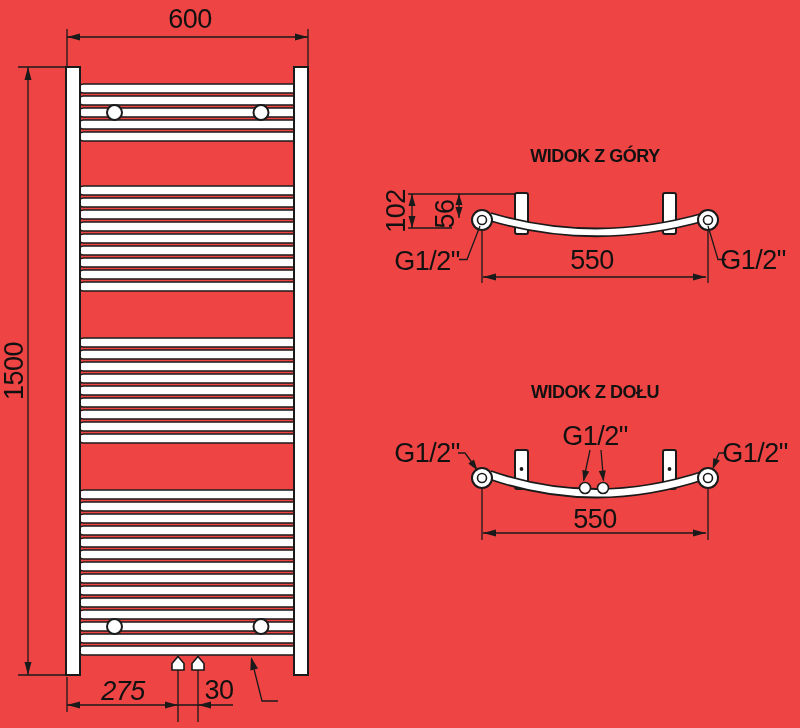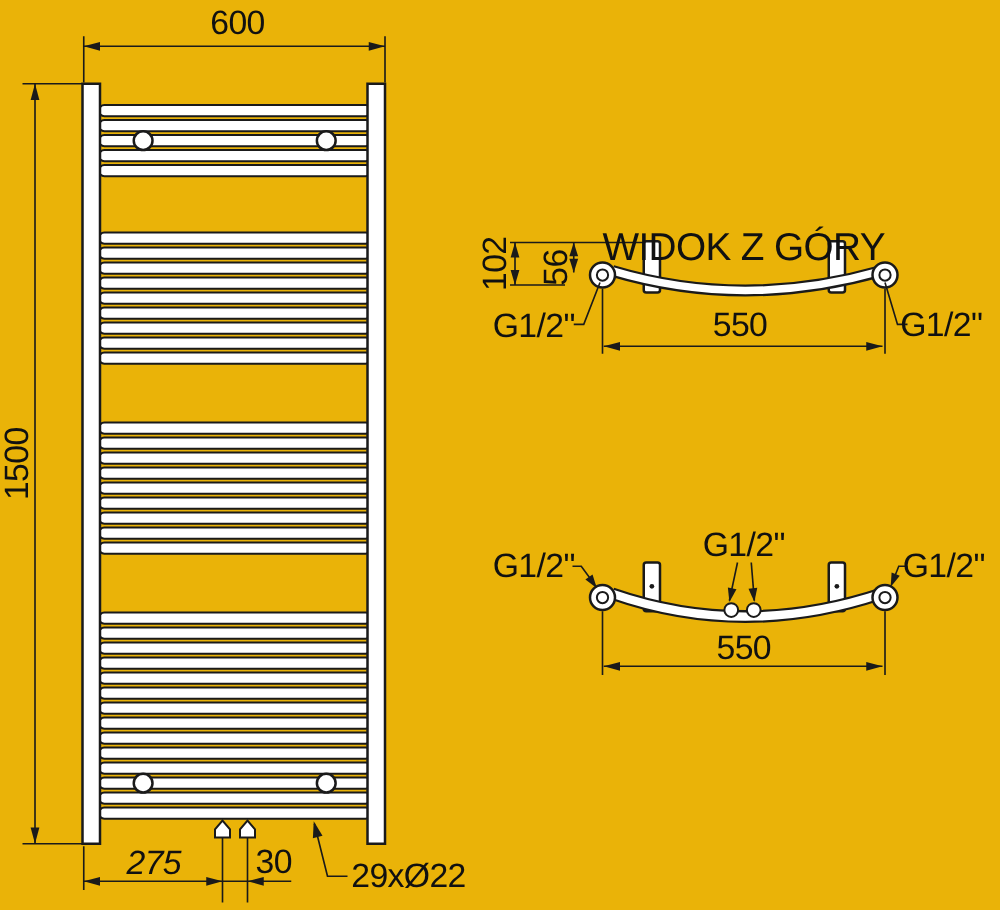--- a/index.html
+++ b/index.html
@@ -1,29 +1,29 @@
 <!DOCTYPE html>
 <html><head>
 <meta charset="utf-8">
 <style>
   html,body{margin:0;padding:0;background:#fff;}
-  #canvas{position:relative;width:800px;height:728px;background:#eab308;overflow:hidden;
+  #canvas{position:relative;width:800px;height:728px;background:#ef4444;overflow:hidden;
           font-family:"Liberation Sans",sans-serif;color:#111;}
   svg{position:absolute;left:0;top:0;}
   .ln{fill:none;stroke:#1a1a1a;stroke-width:1.3;}
   .ol{fill:#ffffff;stroke:#1a1a1a;stroke-width:2;}
   .ol2{fill:#ffffff;stroke:#1a1a1a;stroke-width:1.6;}
   .tube{fill:#ffffff;stroke:#1a1a1a;stroke-width:1.7;}
   .ar{fill:#1a1a1a;stroke:none;}
   .fillw{fill:#ffffff;stroke:none;}
   .dot{fill:#1a1a1a;stroke:none;}
   .t{position:absolute;transform:translate(-50%,-50%);white-space:nowrap;}
   .dim{font-size:27px;letter-spacing:-0.5px;}
   .rot{transform:translate(-50%,-50%) rotate(-90deg);}
-  .title{font-size:31px;font-weight:normal;letter-spacing:-0.5px;margin-top:42px;}
+  .title{font-size:18px;font-weight:bold;letter-spacing:-0.5px;}
   .spec{transform:translate(0,-50%);}
 </style>
 </head>
 <body>
 
 <div id="canvas">
 
   <svg width="800" height="728" viewBox="0 0 800 728">
 
     <g>
@@ -197,27 +197,27 @@
         <polygon class="ar" points="483,533 496,529.5 496,536.5"></polygon>
         <polygon class="ar" points="706,533 693,529.5 693,536.5"></polygon>
       </g>
     </g>
   </svg>
 
   <div class="t dim" style="left:190px;top:19px;">600</div>
   <div class="t dim rot" style="left:14px;top:371px;">1500</div>
   <div class="t dim" style="left:123px;top:691px;font-style:italic;">275</div>
   <div class="t dim" style="left:219px;top:690px;">30</div>
-  <div class="t dim spec" style="left:281px;top:701px;">29xØ22</div>
 
   <div class="t title" style="left:595px;top:156px;">WIDOK Z GÓRY</div>
   <div class="t dim rot" style="left:396px;top:211px;">102</div>
   <div class="t dim rot" style="left:445px;top:214px;">56</div>
   <div class="t dim" style="left:427px;top:261px;">G1/2"</div>
   <div class="t dim" style="left:592px;top:260px;">550</div>
   <div class="t dim" style="left:753px;top:260px;">G1/2"</div>
 
+  <div class="t title" style="left:595px;top:392px;">WIDOK Z DOŁU</div>
   <div class="t dim" style="left:595px;top:436px;">G1/2"</div>
   <div class="t dim" style="left:427px;top:453px;">G1/2"</div>
   <div class="t dim" style="left:755px;top:453px;">G1/2"</div>
   <div class="t dim" style="left:595px;top:519px;">550</div>
 
 </div>
 
 </body></html>

